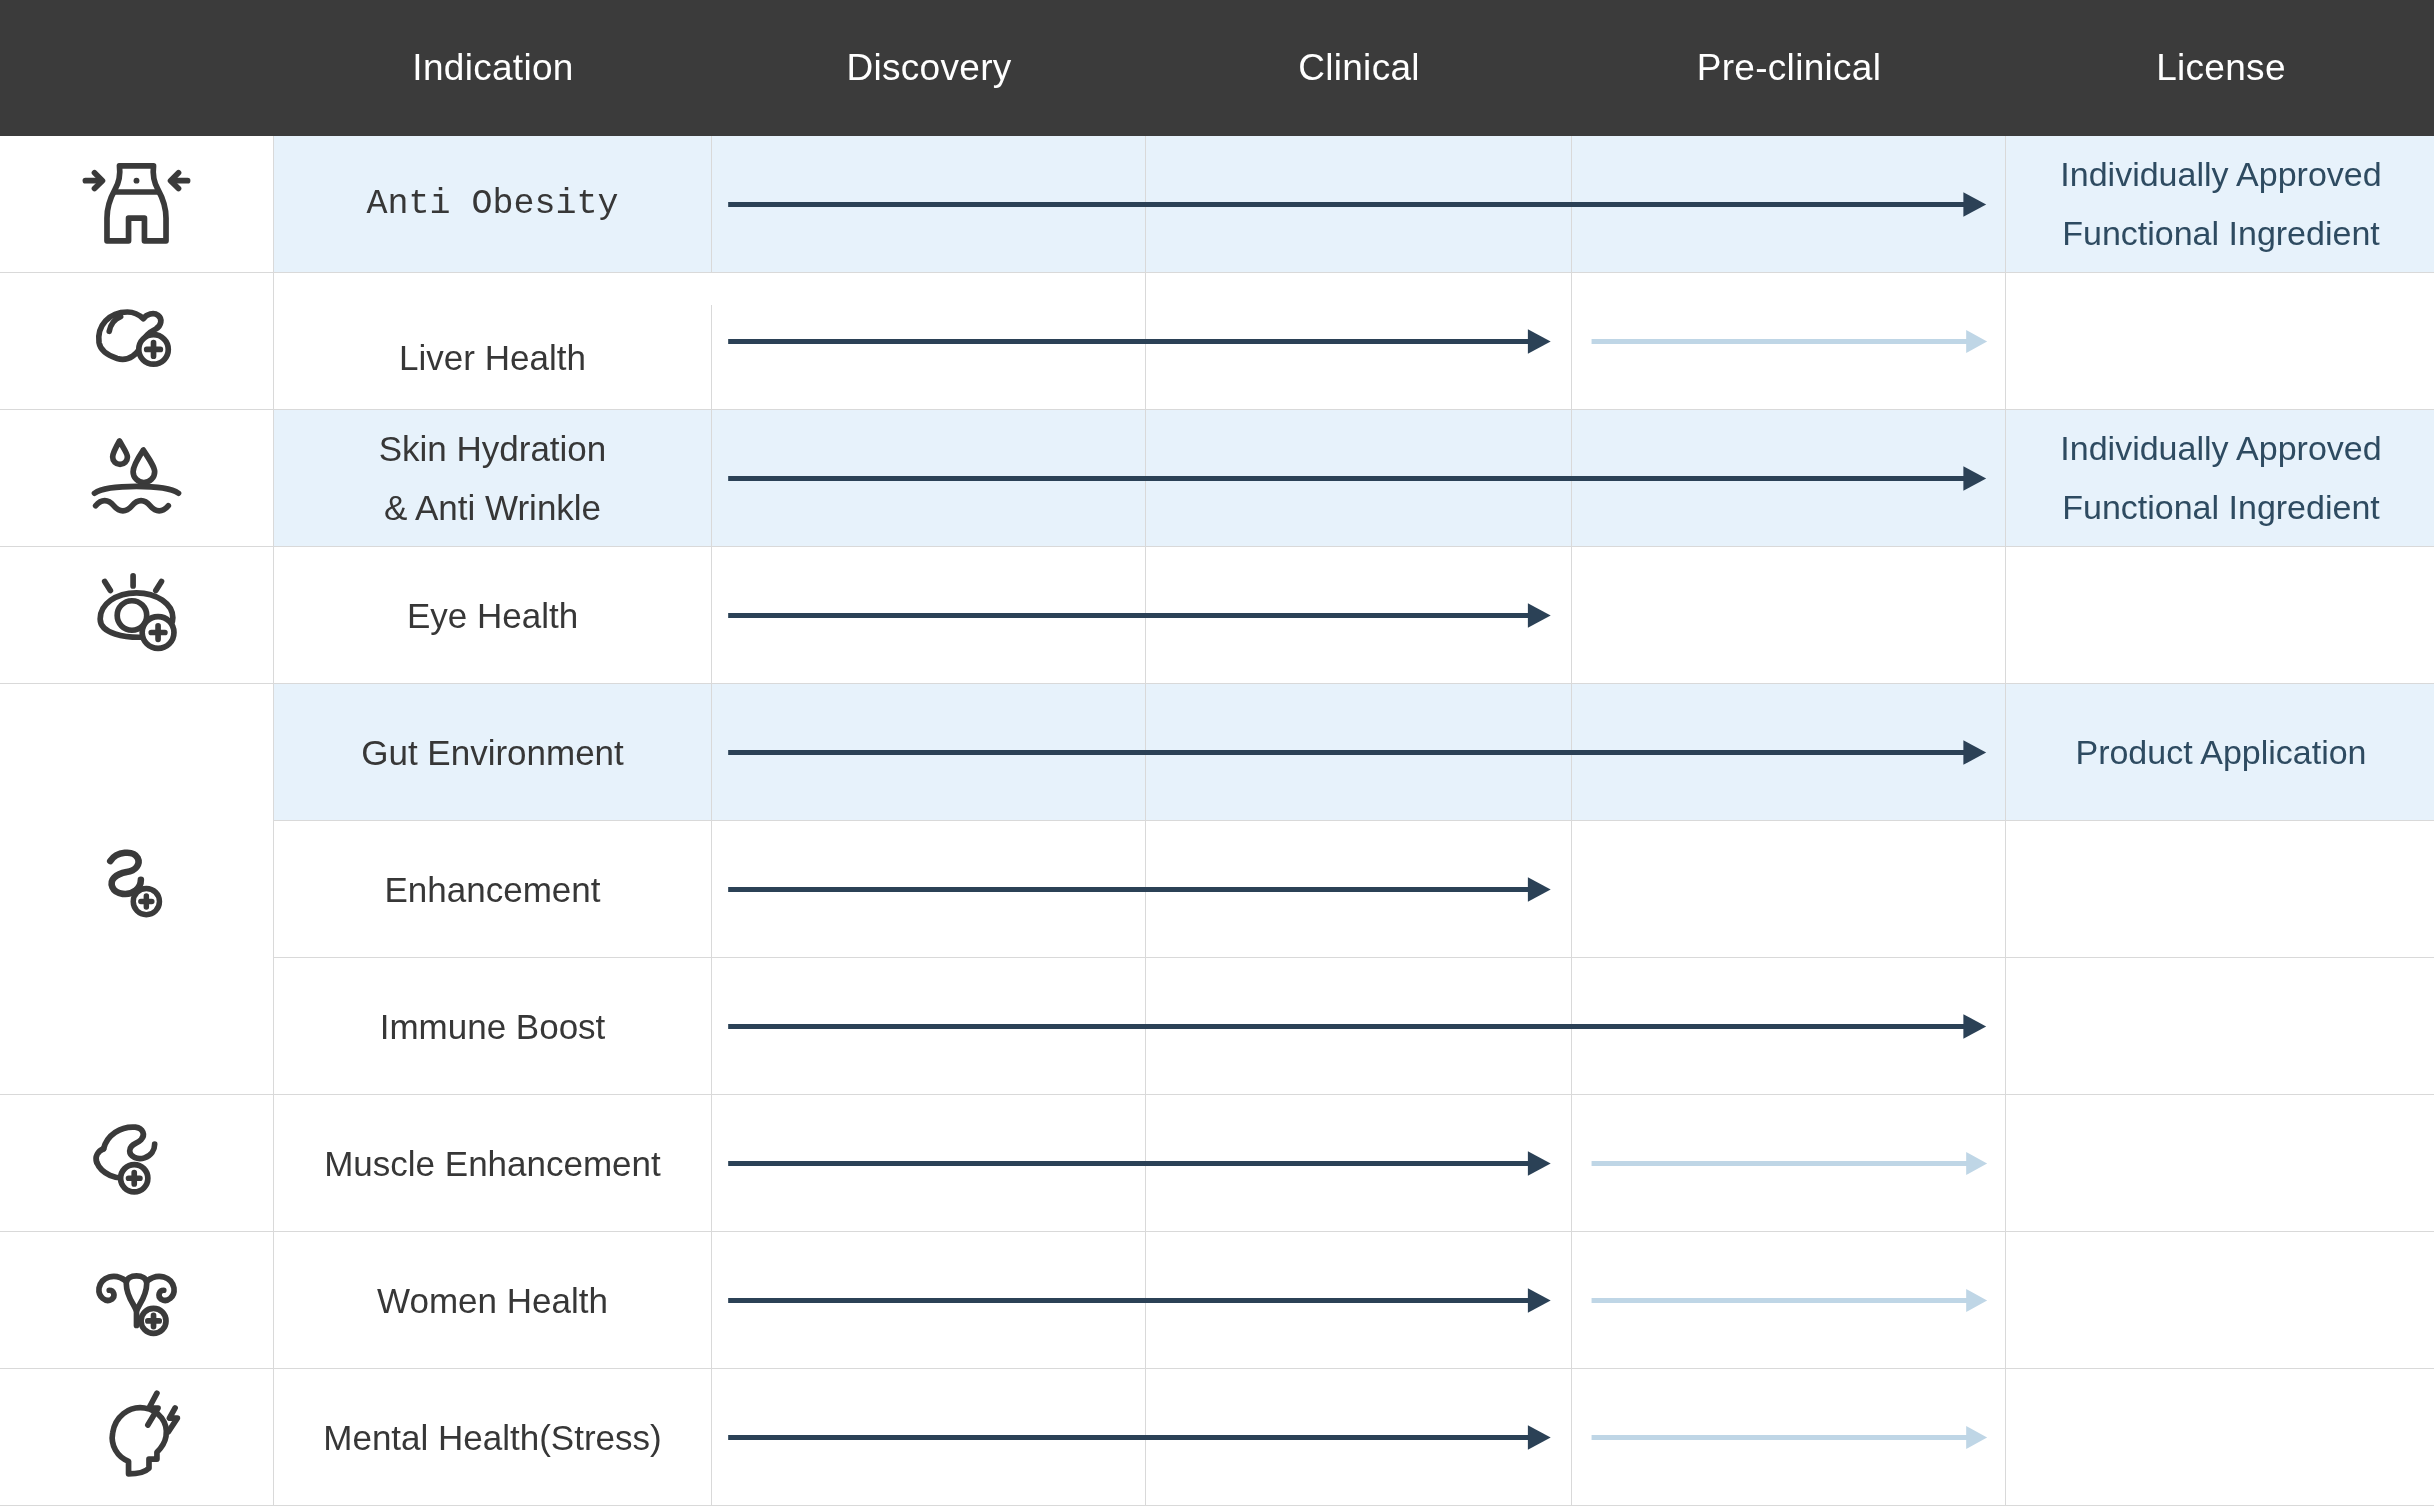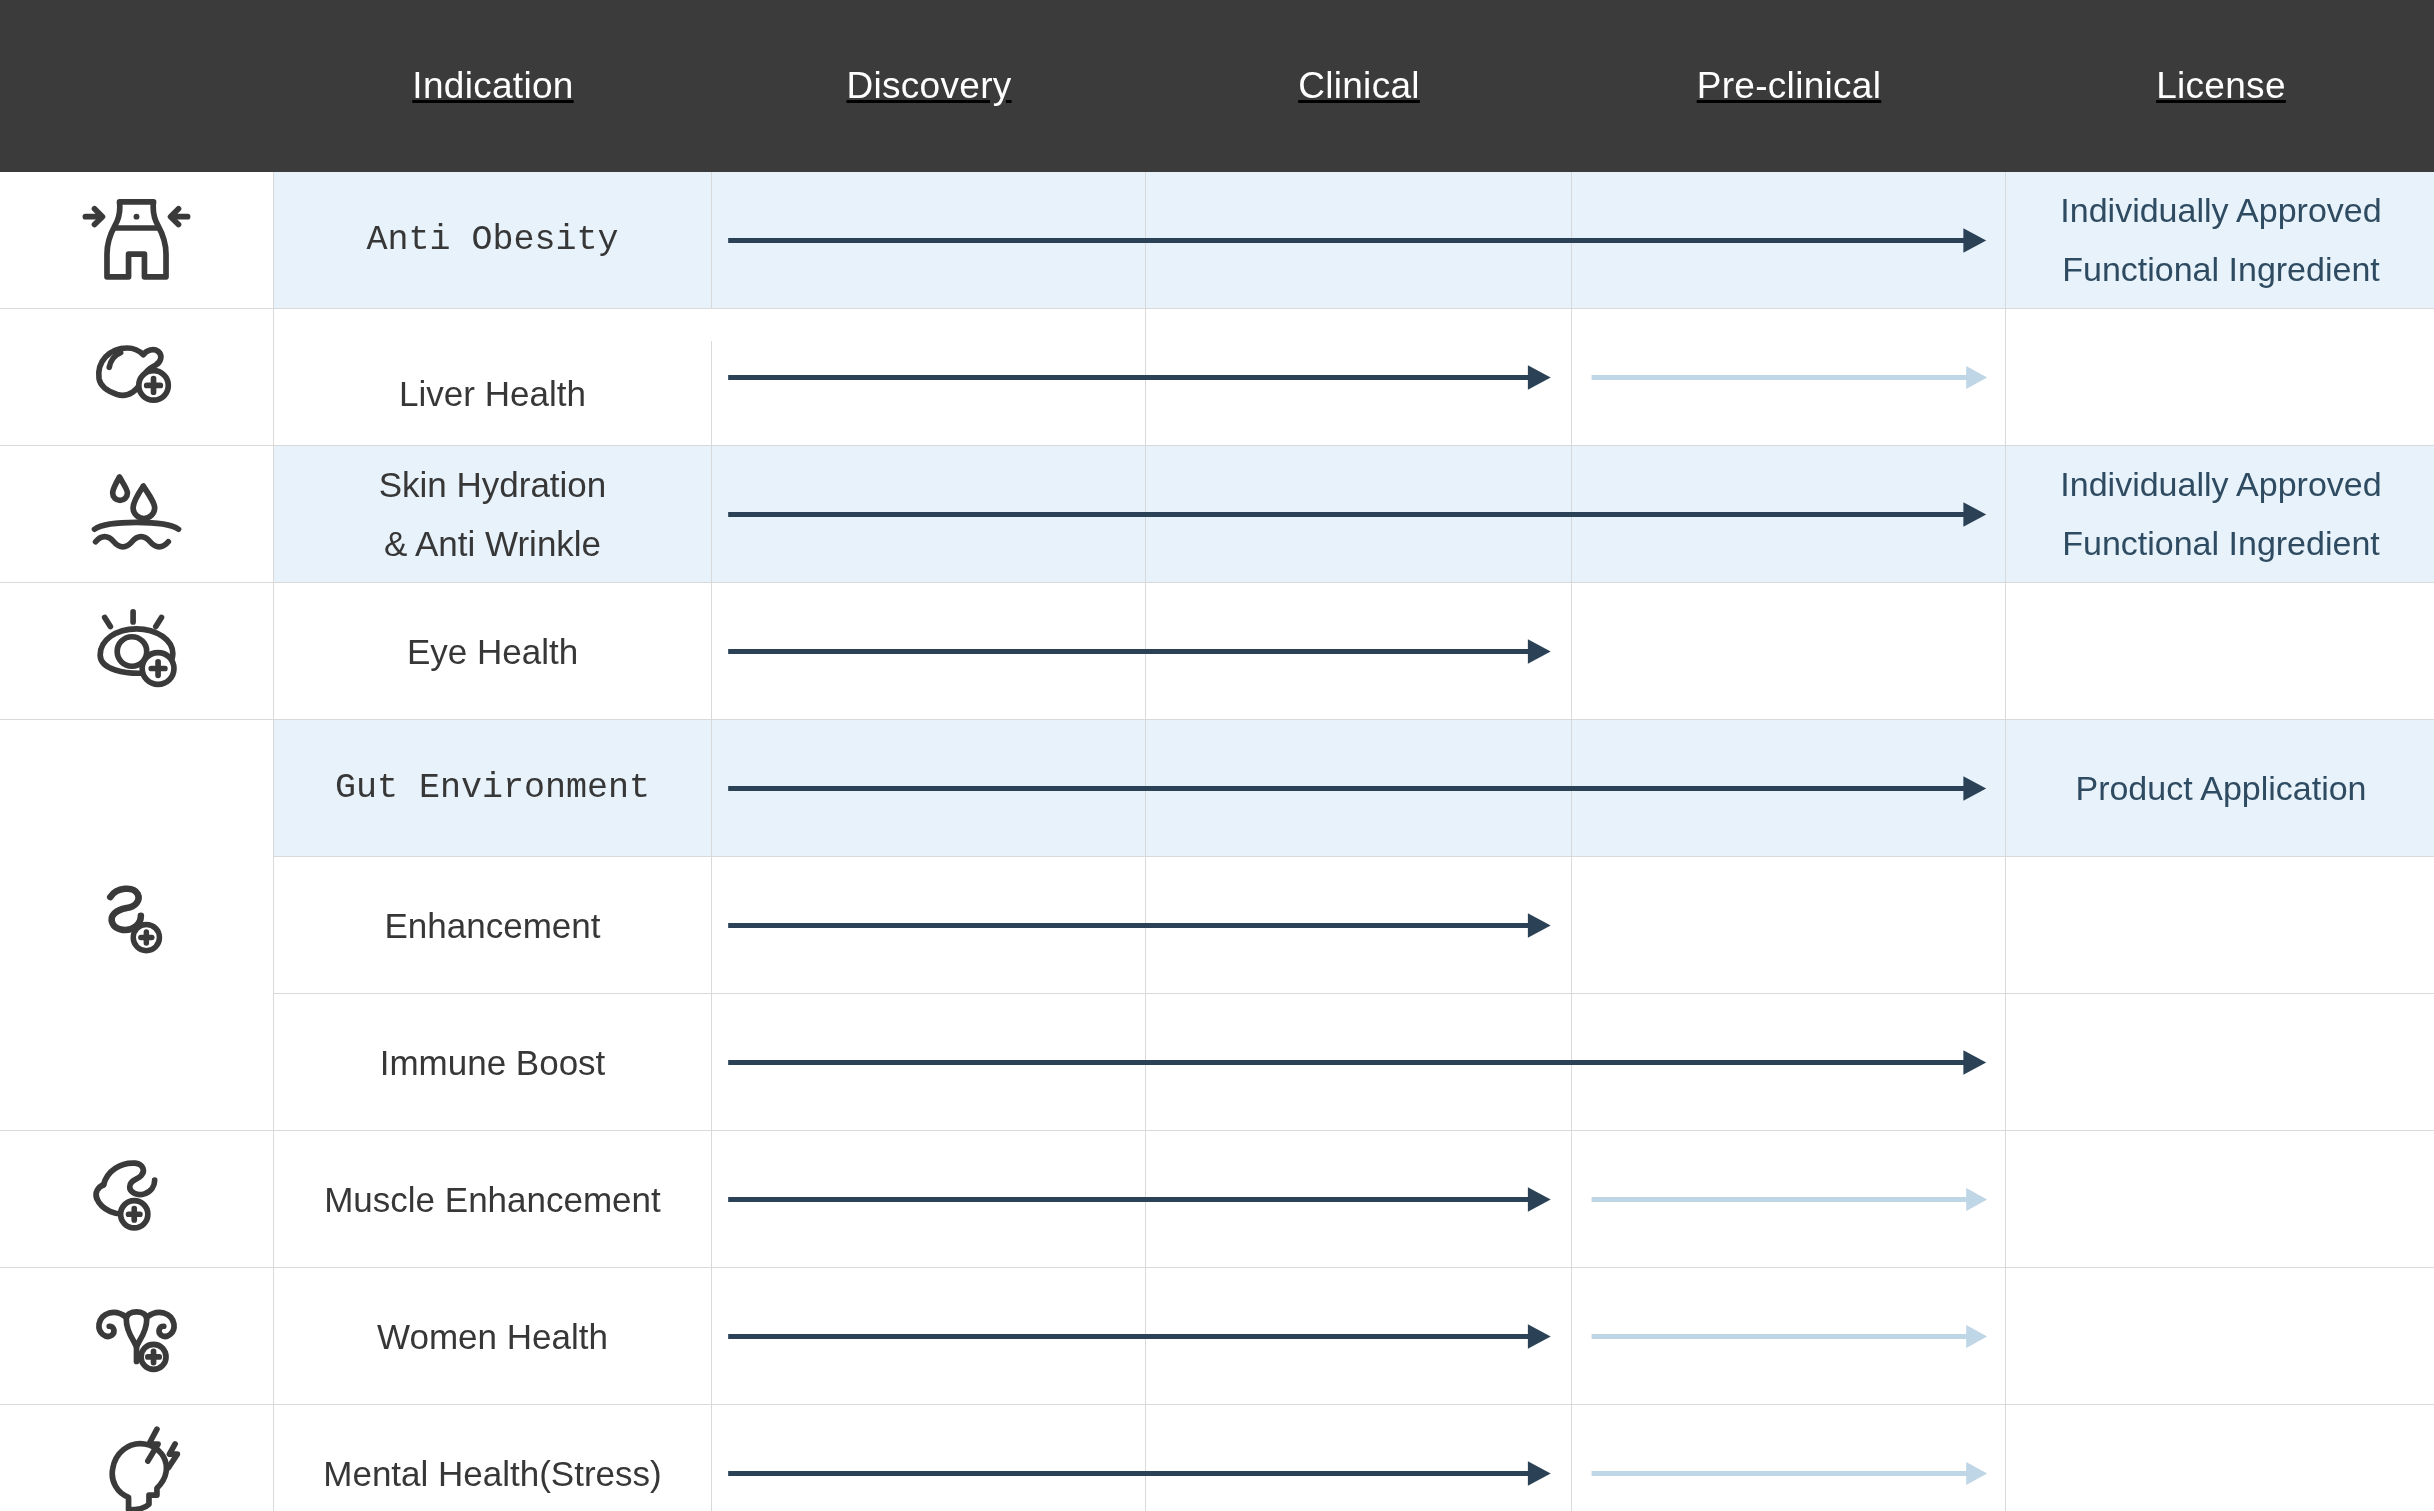--- a/index.html
+++ b/index.html
@@ -8,24 +8,23 @@
     width:2435px;height:1511px;
     overflow:hidden;
     background:#fff;
     font-family:"Liberation Sans", sans-serif;
     -webkit-font-smoothing:antialiased;
   }
   
   .header{
     display:grid;
     grid-template-columns:274px 438px 434px 426px 434px 430px;
-    height:172px;
+    height:136px;
     background:var(--header-bg,#3b3b3b);
     align-items:center;
-    text-decoration:underline;
   }
   .h-cell{
     text-align:center;
     color:var(--header-text,#fff);
     font-size:37px;
     font-weight:400;
     letter-spacing:0.3px;
   }
   
   .body{
@@ -207,21 +206,21 @@
       </div>
       <div class="cell icon-cell" style="grid-area: 5 / 1 / span 3;">
         <span>
           <svg width="105" height="105" viewBox="0 0 96 96" fill="none" stroke="currentColor" stroke-width="5" stroke-linecap="round" stroke-linejoin="round">
             <path stroke-width="6" d="M24 22c6-9 21-10 25-3 3 6-2 12-10 13-10 2-16 7-13 14 3 7 15 8 21 3 4-3 5-7 5-10"></path>
             <circle cx="57" cy="59" r="12" fill="#fff"></circle>
             <path d="M52 59h10M57 54v10"></path>
           </svg>
         </span>
       </div>
-      <div class="cell ind-cell hl" style="grid-area: 5 / 2; font-family: Liberation Mono, monospace;">
+      <div class="cell ind-cell hl" style="grid-area: 5 / 2;">
         <div class="lines">
           <div>Gut Environment</div>
         </div>
       </div>
       <div class="cell stage-cell hl" style="grid-area: 5 / 3;"></div>
       <div class="cell stage-cell hl" style="grid-area: 5 / 4;"></div>
       <div class="cell stage-cell hl" style="grid-area: 5 / 5;"></div>
       <div class="cell license-cell hl" style="grid-area: 5 / 6;">
         <div class="lines">
           <div>Product Application</div>

